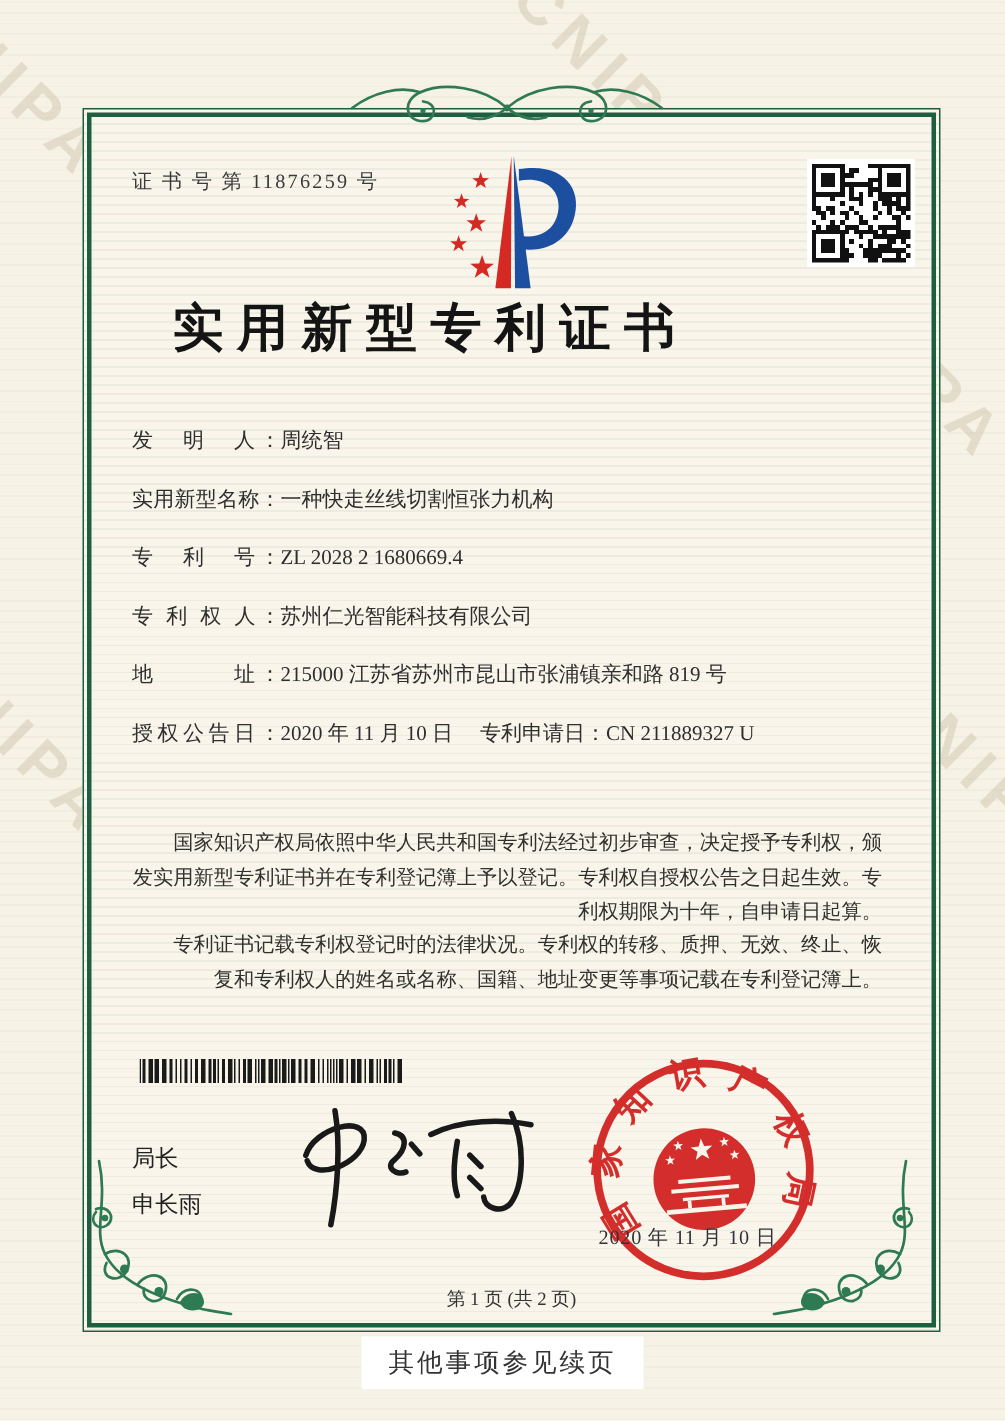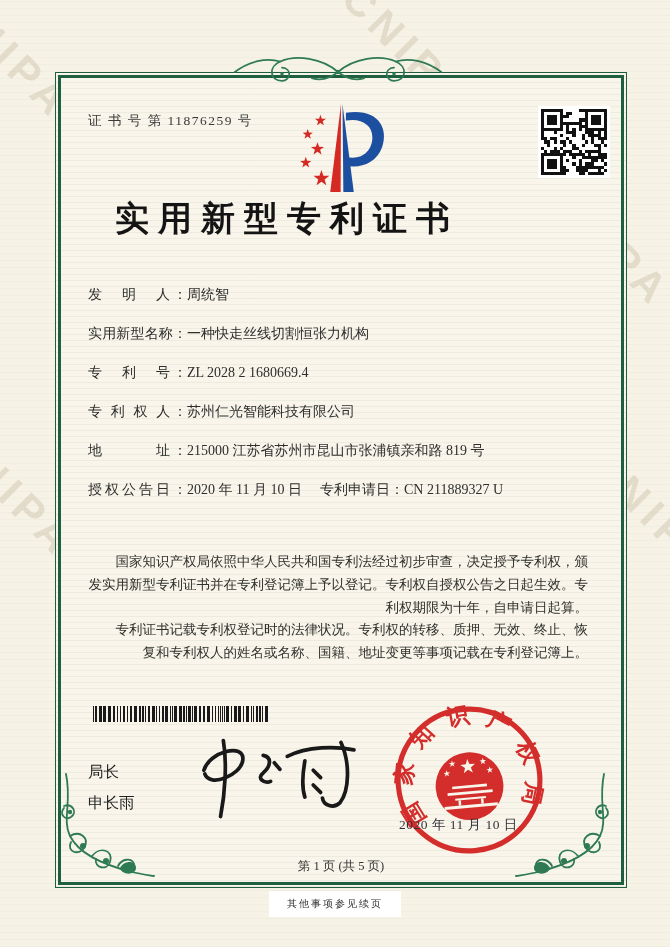--- a/index.html
+++ b/index.html
@@ -37,21 +37,21 @@
   .officer{position:absolute;left:88px;top:762px;font-family:"Liberation Sans","DejaVu Sans",sans-serif;
            font-size:15.5px;color:#222;}
   .officer div{margin-bottom:10px;}
   .signature{position:absolute;left:192px;top:735px;width:172px;height:88px;}
   .seal{position:absolute;left:393px;top:704px;width:152px;height:152px;transform:rotate(-5deg);}
   .seal svg{width:152px;height:152px;display:block;opacity:.93;}
   .seal-date{position:absolute;left:399px;top:816px;width:150px;font-size:13.5px;color:#33333b;
              letter-spacing:0.5px;z-index:5;}
   .page-info{position:absolute;left:55px;top:858px;width:572px;text-align:center;font-size:12.5px;color:#333;}
   .cont-note{position:absolute;left:50%;transform:translateX(-50%);top:891px;background:#ffffff;
-             padding:6px 18px;font-size:10px;letter-spacing:2px;color:#333;z-index:5;}
+             padding:6px 18px;font-size:17px;letter-spacing:2px;color:#333;z-index:5;}
 </style>
 </head>
 <body>
 
 <div id="page">
 
   <div class="wm" style="left:-34px;top:-20px;">CNIPA</div>
   <div class="wm" style="left:366px;top:-26px;">CNIPA</div>
   <div class="wm" style="left:566px;top:168px;">CNIPA</div>
   <div class="wm" style="left:408px;top:258px;">CNIPA</div>
@@ -495,17 +495,17 @@
             <rect x="59" y="91" width="30" height="2"></rect>
             <rect x="62" y="93" width="2.4" height="5"></rect>
             <rect x="84" y="93" width="2.4" height="5"></rect>
             <rect x="48" y="98" width="52" height="3"></rect>
           </g>
         </g>
       </svg>
     </div>
     <div class="seal-date">2020 年 11 月 10 日</div>
 
-    <div class="page-info">第 1 页 (共 5 页)</div>
+    <div class="page-info">第 1 页 (共 2 页)</div>
     <div class="cont-note">其他事项参见续页</div>
 
   </div>
 </div>
 
 </body></html>

